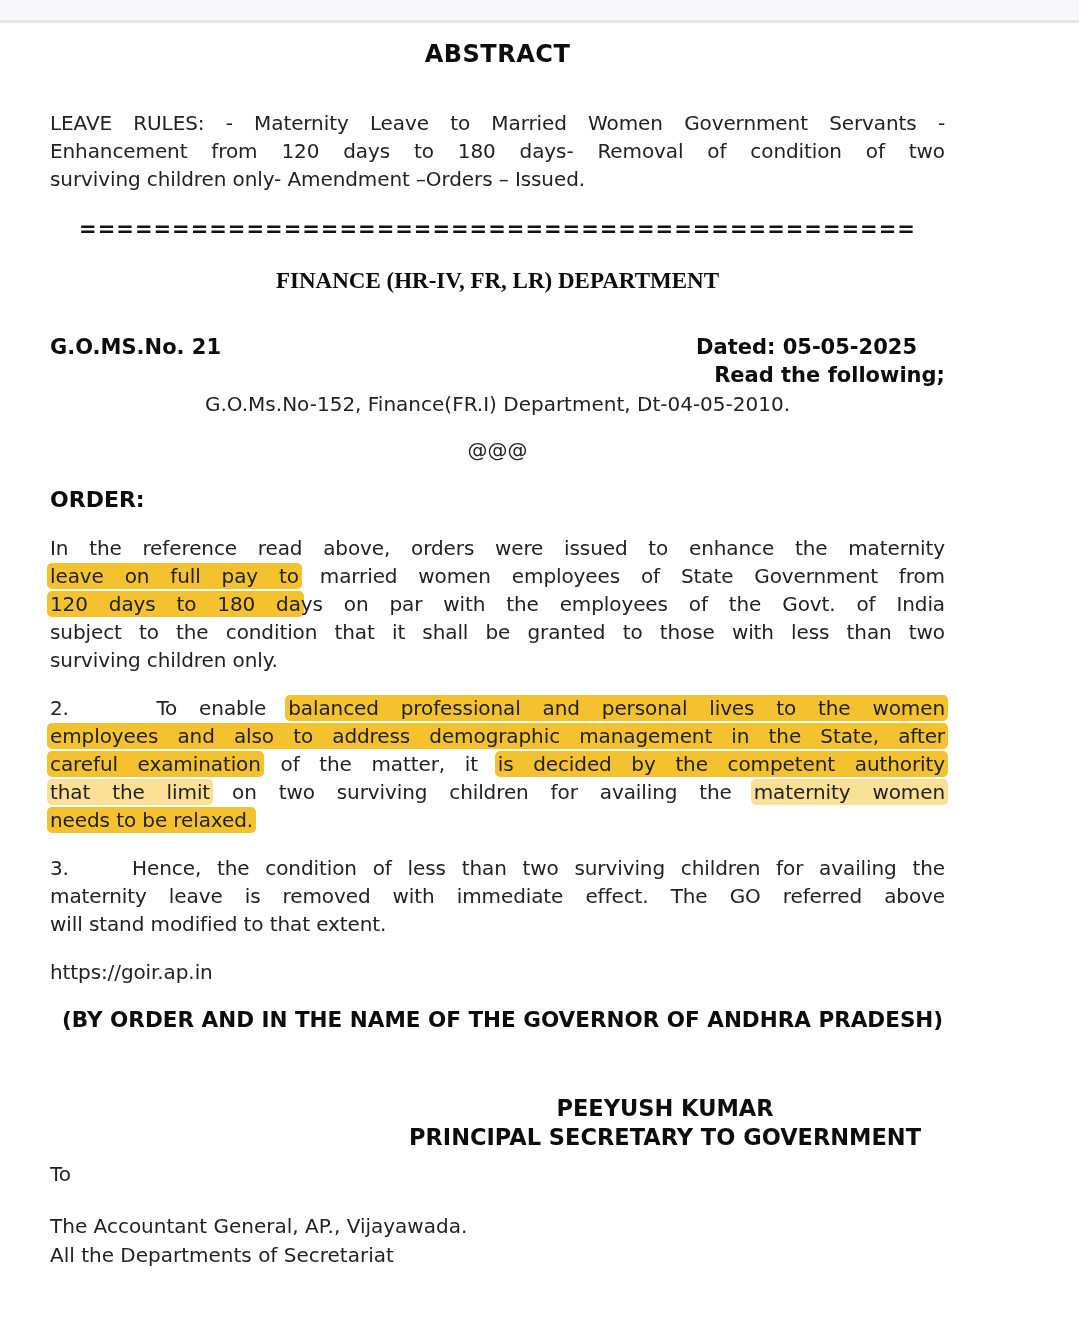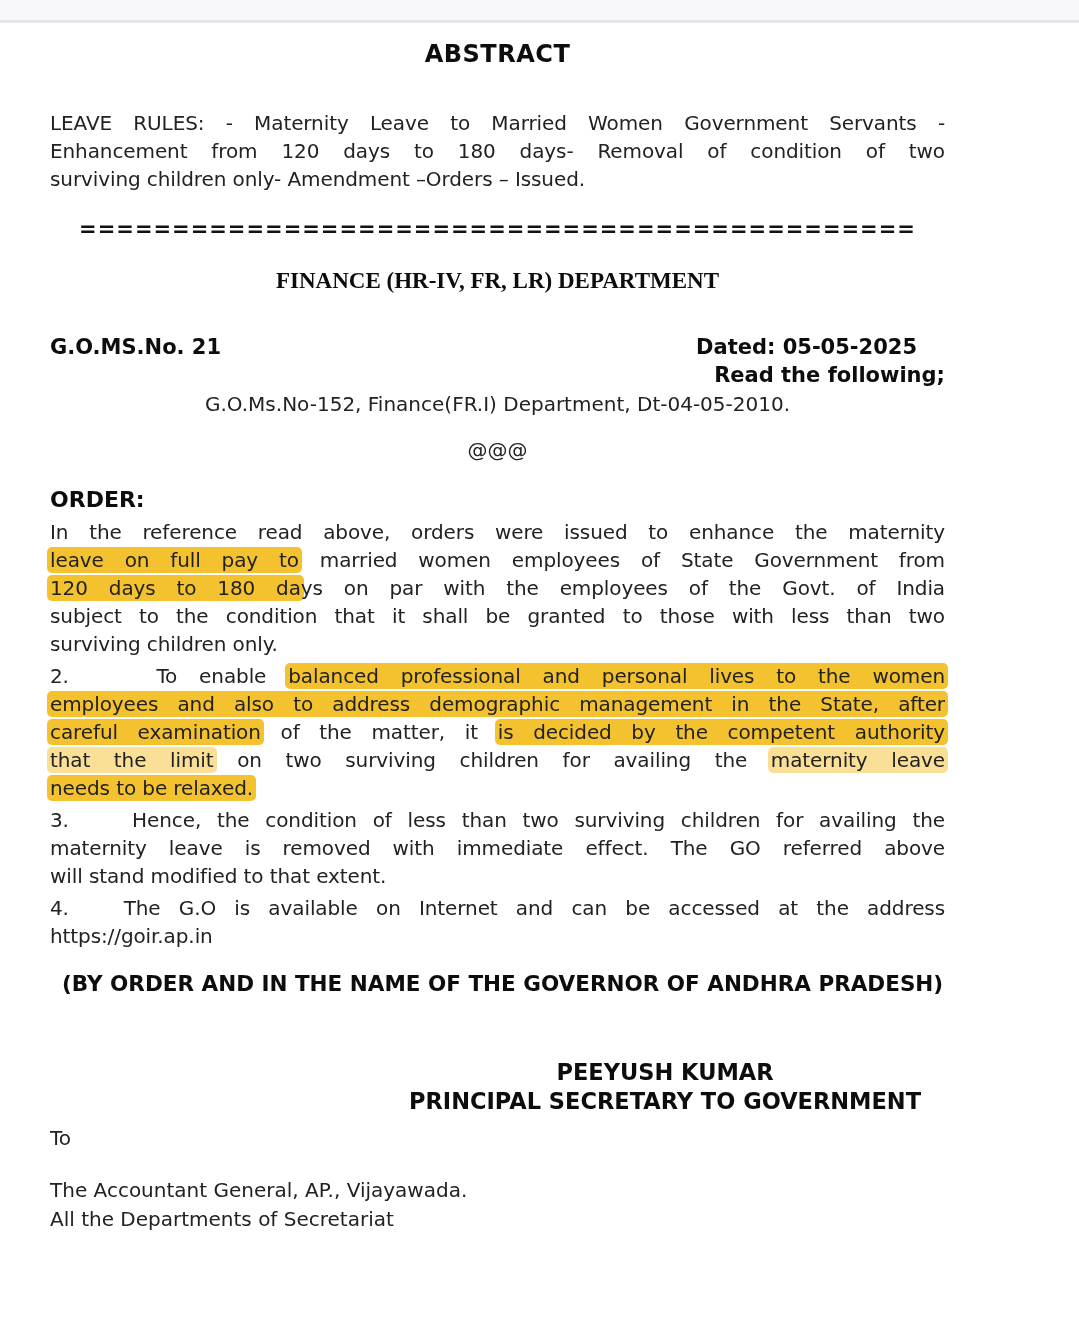--- a/index.html
+++ b/index.html
@@ -30,21 +30,21 @@
     letter-spacing: 0.3px;
   }
   .doc-subtitle {
     text-align: center;
     font-weight: bold;
     font-size: 24px;
     line-height: 30px;
     color: #0d0d0d;
     letter-spacing: 0.5px;
   }
-  .para { margin-top: 4px; font-size: 20px; }
+  .para { margin-top: 20px; font-size: 20px; }
   .para .line {
     line-height: 28px;
     text-align: justify;
     text-align-last: justify;
     letter-spacing: -0.1px;
     white-space: nowrap;
   }
   .para .line.last {
     text-align: left;
     text-align-last: left;
@@ -179,30 +179,29 @@
         <div class="line"><span>In the reference read above, orders were issued to enhance the maternity</span></div>
         <div class="line"><span class="hl">leave on full pay to</span><span> married women employees of State Government from</span></div>
         <div class="line"><span class="hl">120 days to 180 da</span><span>ys on par with the employees of the Govt. of India</span></div>
         <div class="line"><span>subject to the condition that it shall be granted to those with less than two</span></div>
         <div class="line last"><span>surviving children only.</span></div>
       </div>
     <div class="para">
         <div class="line"><span>2.&nbsp;&nbsp;&nbsp; To enable </span><span class="hl">balanced professional and personal lives to the women</span></div>
         <div class="line"><span class="hl">employees and also to address demographic management in the State, after</span></div>
         <div class="line"><span class="hl">careful examination</span><span> of the matter, it </span><span class="hl">is decided by the competent authority</span></div>
-        <div class="line"><span class="hl hl-light">that the limit</span><span> on two surviving children for availing the </span><span class="hl hl-light">maternity leave</span></div>
+        <div class="line"><span class="hl hl-light">that the limit</span><span> on two surviving children for availing the </span><span class="hl hl-light">maternity women</span></div>
         <div class="line last"><span class="hl">needs to be relaxed.</span></div>
       </div>
     <div class="para">
         <div class="line"><span>3.&nbsp;&nbsp;&nbsp; Hence, the condition of less than two surviving children for availing the</span></div>
         <div class="line"><span>maternity leave is removed with immediate effect. The GO referred above</span></div>
         <div class="line last"><span>will stand modified to that extent.</span></div>
       </div>
     <div class="para">
-        <div class="line"><span>4.&nbsp;&nbsp; The G.O is available on Internet and can be accessed at the address</span></div>
         <div class="line last"><span>https://goir.ap.in</span></div>
       </div>
 
     <div class="by-order">(BY ORDER AND IN THE NAME OF THE GOVERNOR OF ANDHRA PRADESH)</div>
 
     <div class="sig-block">
       <div class="sig-name">PEEYUSH KUMAR</div>
       <div class="sig-designation">PRINCIPAL SECRETARY TO GOVERNMENT</div>
     </div>
 

